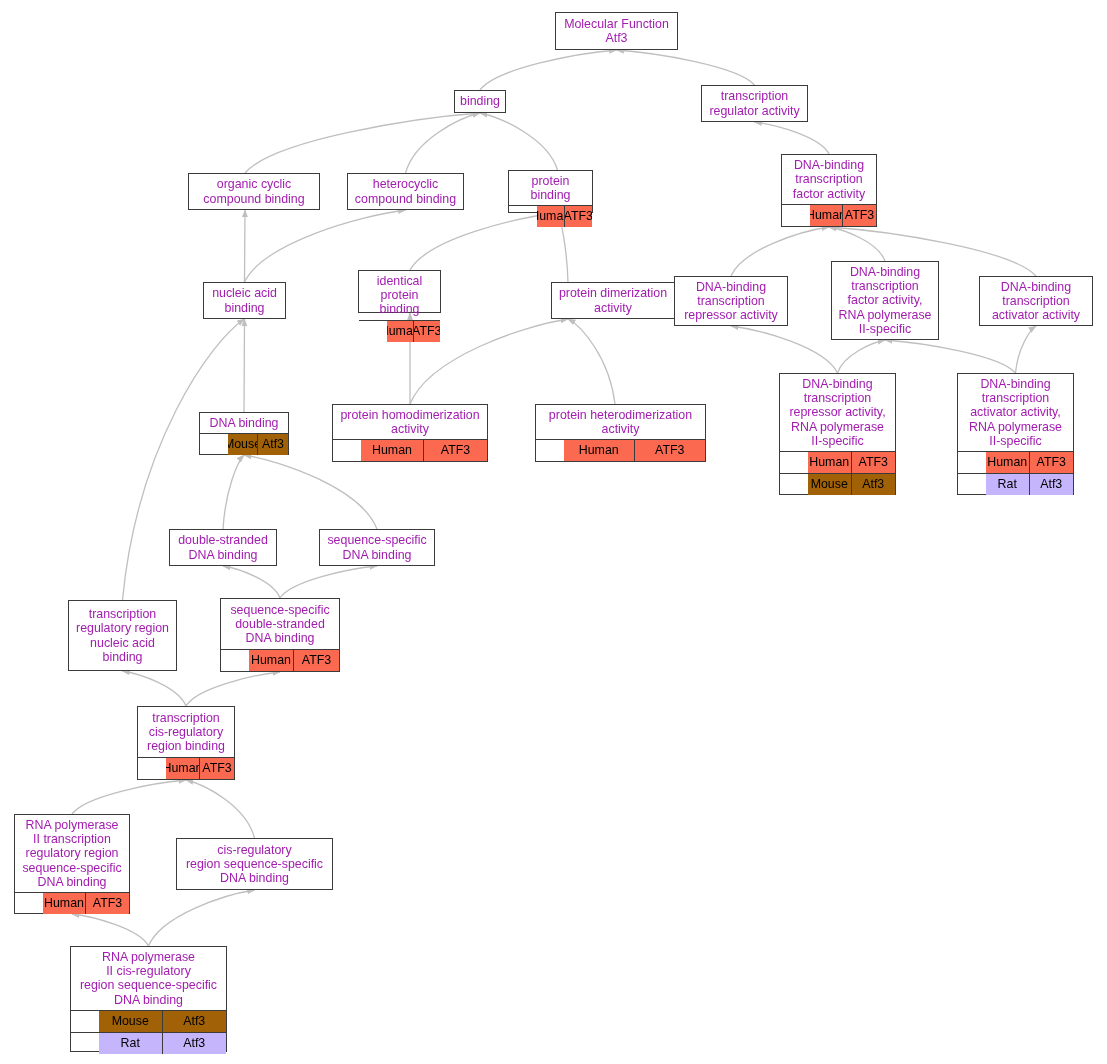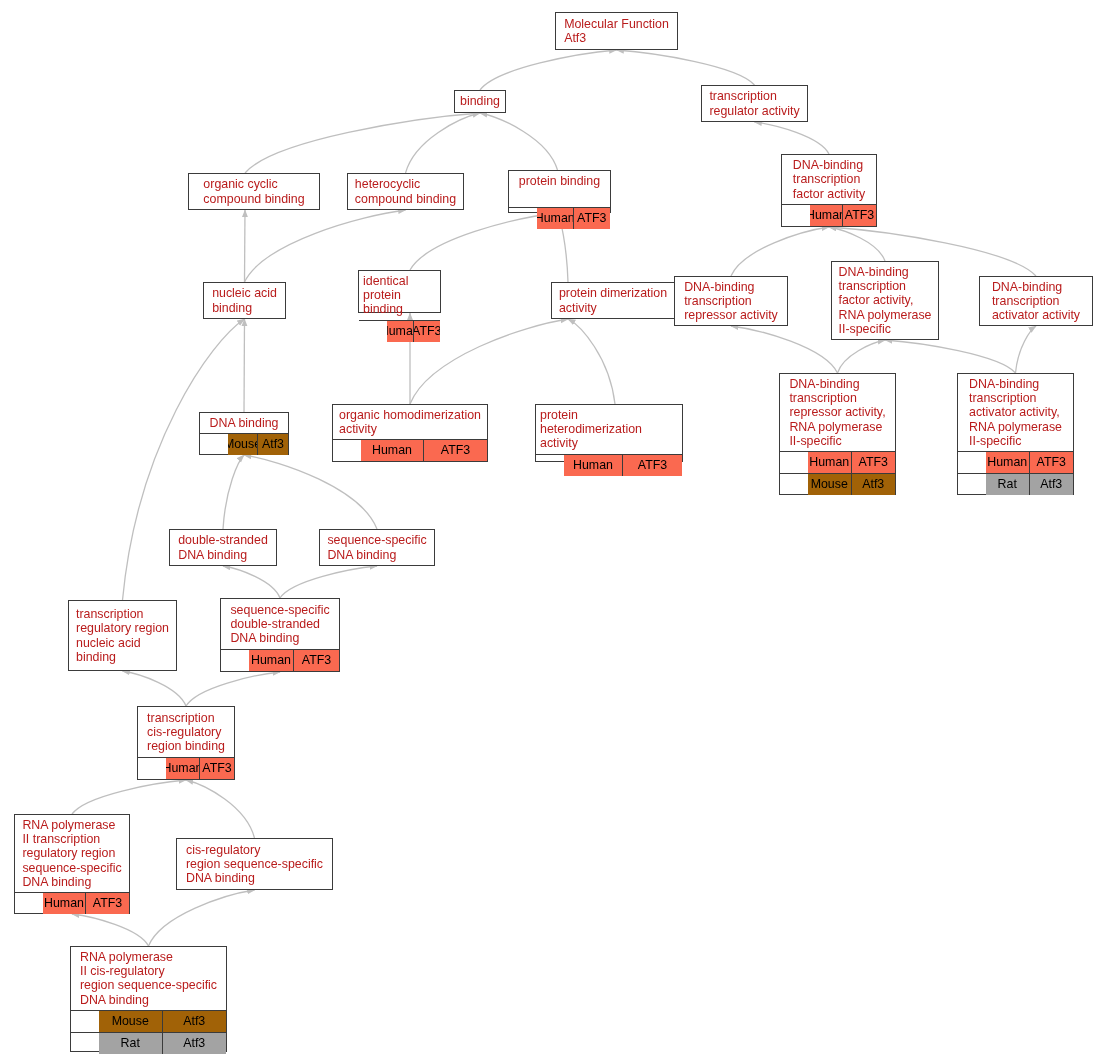--- a/index.html
+++ b/index.html
@@ -31,21 +31,22 @@
     background: #ffffff;
     display: flex;
     flex-direction: column;
     z-index: 2;
   }
   .node-title {
     flex: 1 1 auto;
     display: flex;
     align-items: center;
     justify-content: center;
-    color: #b91c1c;
+    text-align: center;
+    color: #a21caf;
     font-size: 12.4px;
     line-height: 14.2px;
     padding: 3px 4px;
     white-space: pre-line;
     box-sizing: border-box;
   }
   .gene-row {
     display: flex;
     flex: 0 0 auto;
     border-top: 1.4px solid #3b3b3b;
@@ -61,21 +62,21 @@
     line-height: 13px;
     color: #000000;
     box-sizing: border-box;
     overflow: hidden;
   }
   .gene-cell.left {
     border-right: 1.4px solid #3b3b3b;
   }
   .sp-human { background: #fa6950; }
   .sp-mouse { background: #a16207; }
-  .sp-rat   { background: #a3a3a3; }
+  .sp-rat   { background: #c4b5fd; }
 </style>
 </head>
 <body>
 
 <div id="canvas">
   <svg id="edge-layer" width="1107" height="1064" viewBox="0 0 1107 1064">
     <defs>
       <marker id="arrowhead" markerWidth="9" markerHeight="9" refX="7.4" refY="3.1" orient="auto" markerUnits="userSpaceOnUse">
         <path d="M0,0 L8,3.1 L0,6.2 z" fill="#bfbfbf"></path>
       </marker>
@@ -128,21 +129,21 @@
 regulator activity</div>
       </div>
       <div class="node" style="left: 188px; top: 173px; width: 132px; height: 37px;">
         <div class="node-title">organic cyclic
 compound binding</div>
       </div>
       <div class="node" style="left: 347px; top: 173px; width: 117px; height: 37px;">
         <div class="node-title">heterocyclic
 compound binding</div>
       </div>
-      <div class="node" style="left: 508px; top: 170px; width: 103px; height: 43px; gap: 16px;">
+      <div class="node" style="left: 508px; top: 170px; width: 85px; height: 43px;">
         <div class="node-title">protein binding</div>
         <div class="gene-row">
           <div class="gene-cell left sp-human">Human</div>
           <div class="gene-cell sp-human">ATF3</div>
         </div>
       </div>
       <div class="node" style="left: 781px; top: 154px; width: 96px; height: 73px;">
         <div class="node-title">DNA-binding
 transcription
 factor activity</div>
@@ -215,28 +216,28 @@
         </div>
       </div>
       <div class="node" style="left: 199px; top: 412px; width: 90px; height: 43px;">
         <div class="node-title">DNA binding</div>
         <div class="gene-row">
           <div class="gene-cell left sp-mouse">Mouse</div>
           <div class="gene-cell sp-mouse">Atf3</div>
         </div>
       </div>
       <div class="node" style="left: 332px; top: 404px; width: 156px; height: 58px;">
-        <div class="node-title">organic homodimerization
+        <div class="node-title">protein homodimerization
 activity</div>
         <div class="gene-row">
           <div class="gene-cell left sp-human">Human</div>
           <div class="gene-cell sp-human">ATF3</div>
         </div>
       </div>
-      <div class="node" style="left: 535px; top: 404px; width: 148px; height: 58px;">
+      <div class="node" style="left: 535px; top: 404px; width: 171px; height: 58px;">
         <div class="node-title">protein heterodimerization
 activity</div>
         <div class="gene-row">
           <div class="gene-cell left sp-human">Human</div>
           <div class="gene-cell sp-human">ATF3</div>
         </div>
       </div>
       <div class="node" style="left: 169px; top: 529px; width: 108px; height: 37px;">
         <div class="node-title">double-stranded
 DNA binding</div>

